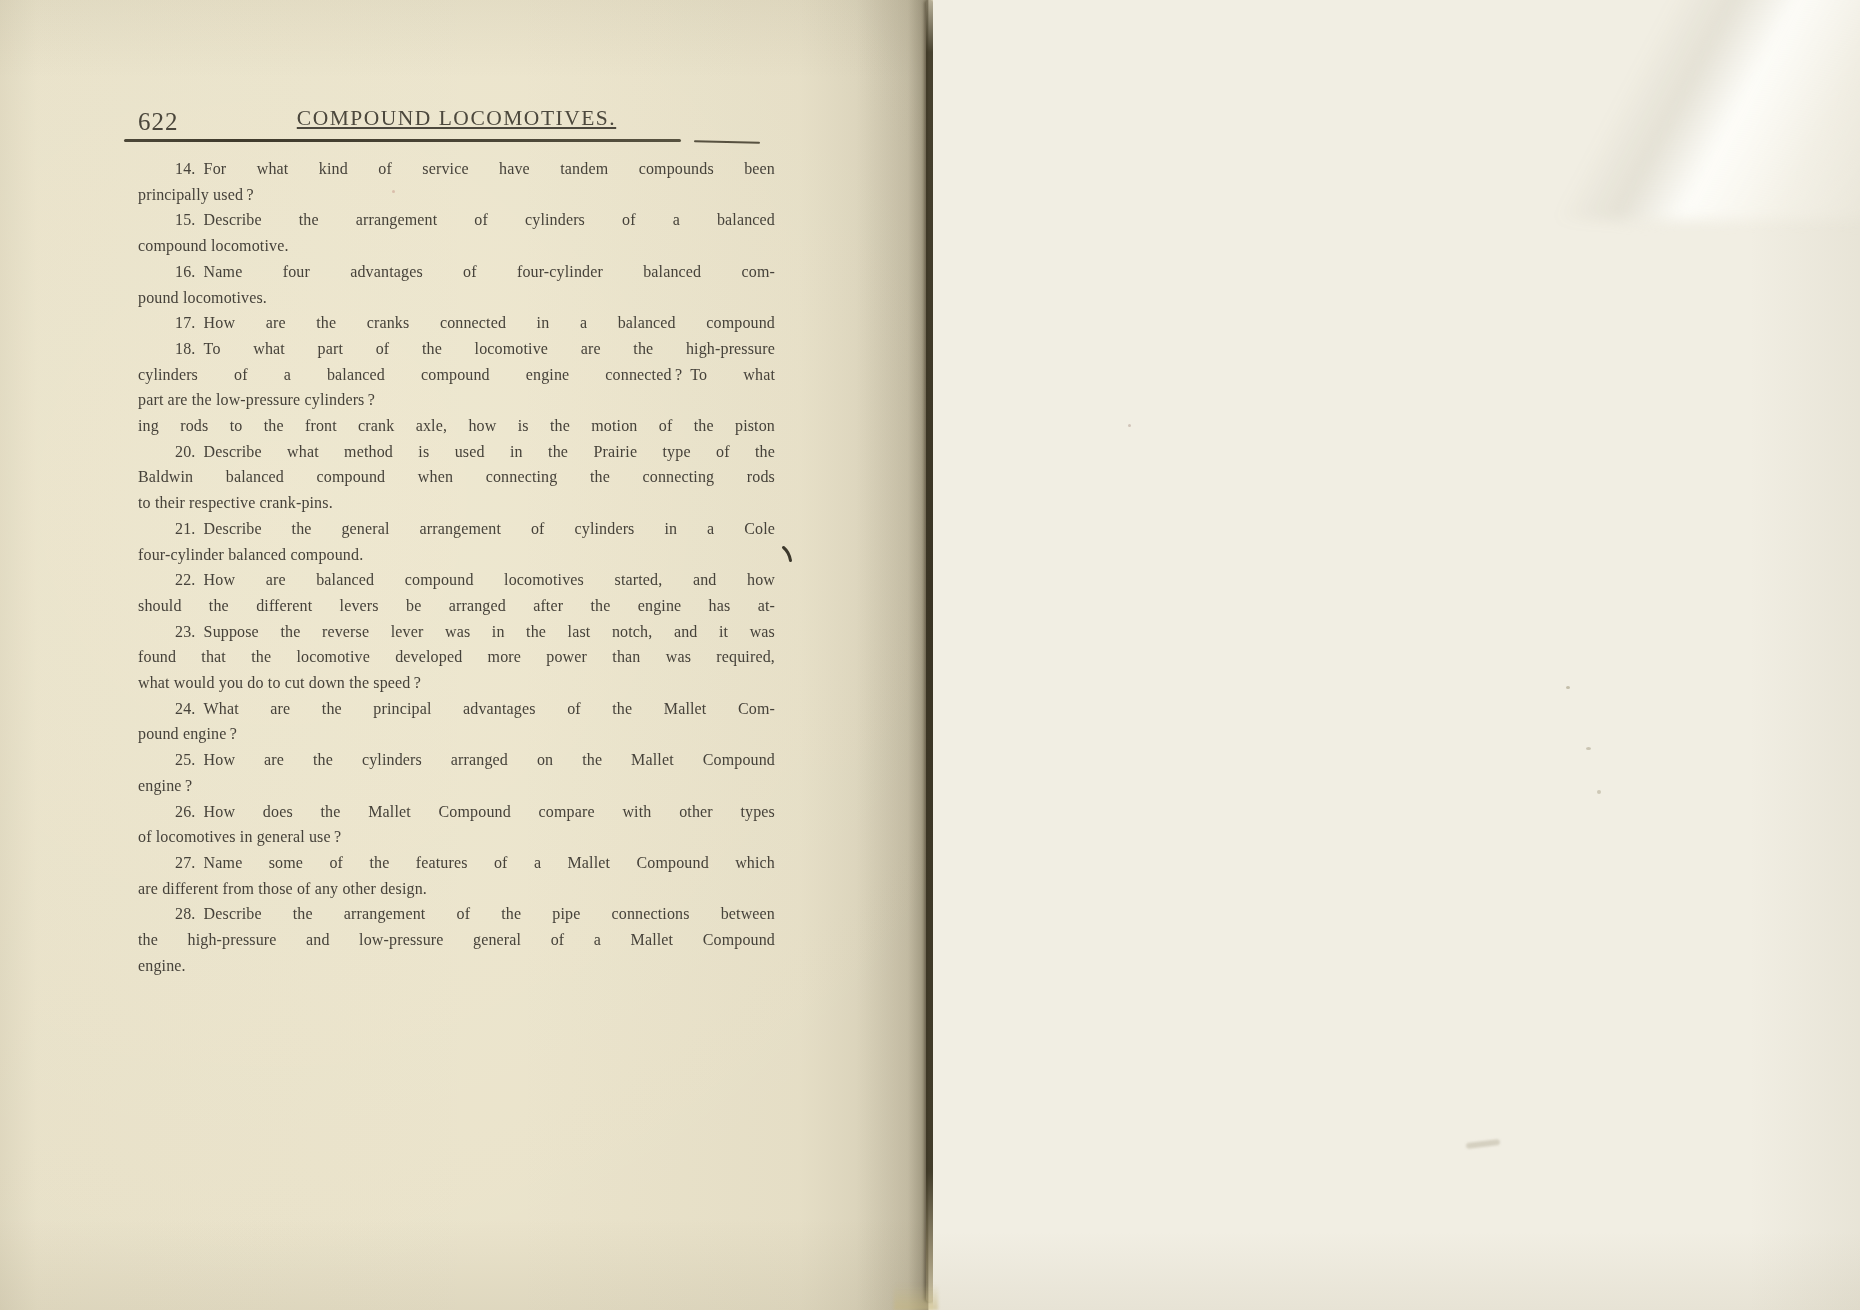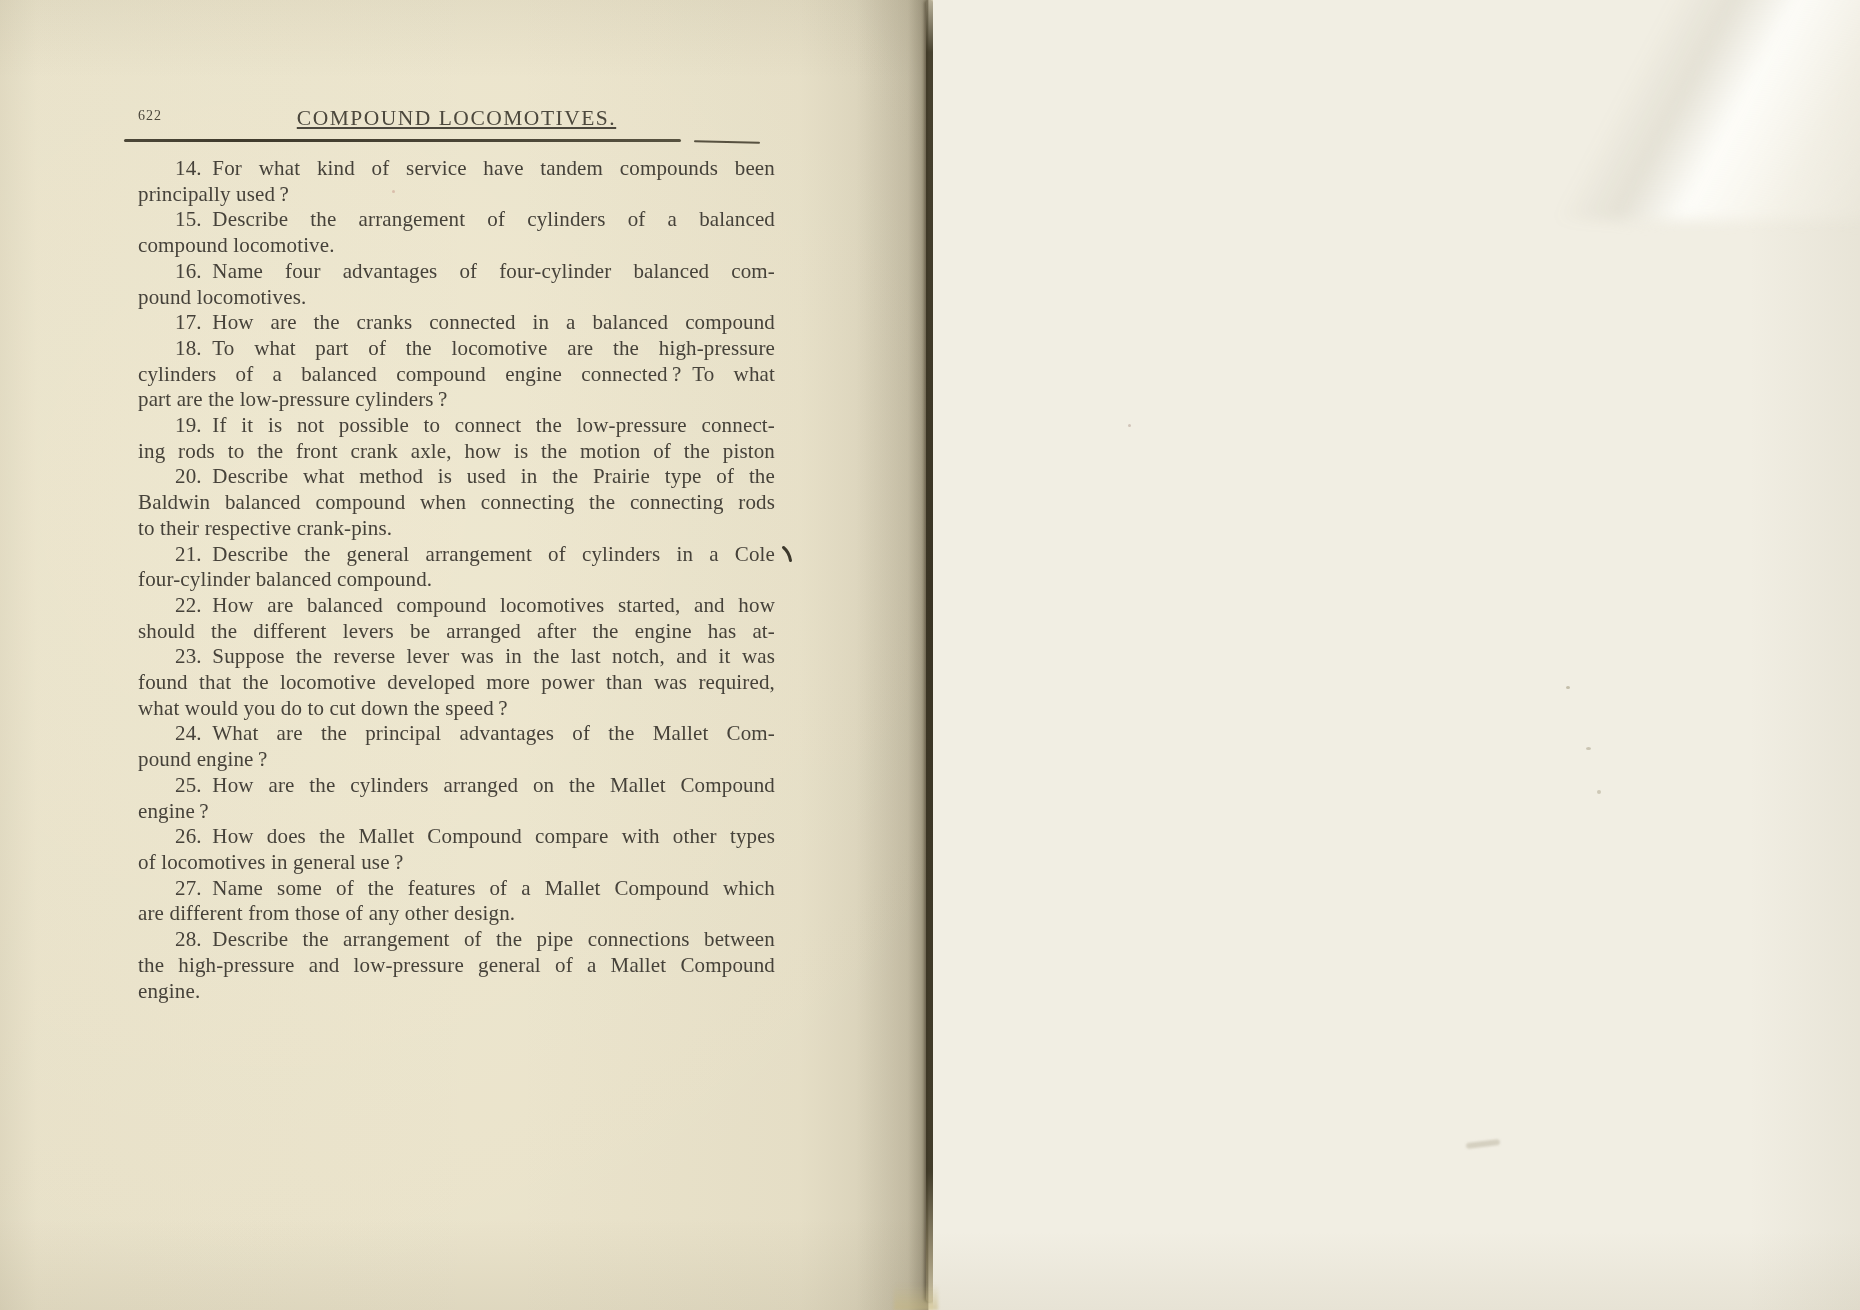--- a/index.html
+++ b/index.html
@@ -55,39 +55,39 @@
     filter:blur(7px);
   }
   .page-edge-bottom{
     position:absolute;left:894px;top:1284px;width:44px;height:26px;
     background:linear-gradient(to bottom, rgba(0,0,0,0), rgba(198,183,126,0.55));
     filter:blur(1.5px);
   }
   
   .page-header{position:absolute;left:138px;top:104px;width:637px;height:34px;color:var(--ink);}
   .page-number{
-    position:absolute;left:0;top:4px;font-size:14px;letter-spacing:1px;color:#4a463b;
+    position:absolute;left:0;top:4px;font-size:25px;letter-spacing:1px;color:#4a463b;
   }
   .running-title{
     position:absolute;left:0;top:2px;width:100%;text-align:center;
     font-size:21.5px;letter-spacing:1.5px;color:#4c483d;text-decoration:underline;
   }
   .header-rule-main{
     position:absolute;left:124px;top:139px;width:557px;height:3px;
     background:linear-gradient(to right, #4c4738, #3f3a2c 20%, #4c4738 70%, #575240);
     border-radius:2px;
   }
   .header-rule-end{
     position:absolute;left:694px;top:141px;width:66px;height:2px;
     background:#575140;border-radius:1px;transform:rotate(1.2deg);
   }
   
   .text-block{
     position:absolute;left:138px;top:156px;width:637px;
-    font-size:21px;line-height:25.7px;color:var(--ink);
+    font-size:16px;line-height:25.7px;color:var(--ink);
     letter-spacing:0.15px;
   }
   .line{text-align:justify;text-align-last:justify;white-space:normal;}
   .line.last{text-align-last:left;}
   .line.indent{padding-left:37px;}
   
   .stray-ink-mark{position:absolute;left:781px;top:545px;width:12px;height:19px;}
   .speck{position:absolute;border-radius:50%;background:rgba(140,130,100,0.45);}
   .speck.s1{left:1566px;top:686px;width:4px;height:3px;}
   .speck.s2{left:1586px;top:747px;width:5px;height:3px;background:rgba(140,130,100,0.38);}
@@ -125,21 +125,20 @@
       <div class="line indent">14. For what kind of service have tandem compounds been</div>
       <div class="line last">principally used ?</div>
       <div class="line indent">15. Describe the arrangement of cylinders of a balanced</div>
       <div class="line last">compound locomotive.</div>
       <div class="line indent">16. Name four advantages of four-cylinder balanced com-</div>
       <div class="line last">pound locomotives.</div>
       <div class="line indent">17. How are the cranks connected in a balanced compound</div>
       <div class="line indent">18. To what part of the locomotive are the high-pressure</div>
       <div class="line">cylinders of a balanced compound engine connected ? To what</div>
       <div class="line last">part are the low-pressure cylinders ?</div>
-      <div class="line indent">19. If it is not possible to connect the low-pressure connect-</div>
       <div class="line">ing rods to the front crank axle, how is the motion of the piston</div>
       <div class="line indent">20. Describe what method is used in the Prairie type of the</div>
       <div class="line">Baldwin balanced compound when connecting the connecting rods</div>
       <div class="line last">to their respective crank-pins.</div>
       <div class="line indent">21. Describe the general arrangement of cylinders in a Cole</div>
       <div class="line last">four-cylinder balanced compound.</div>
       <div class="line indent">22. How are balanced compound locomotives started, and how</div>
       <div class="line">should the different levers be arranged after the engine has at-</div>
       <div class="line indent">23. Suppose the reverse lever was in the last notch, and it was</div>
       <div class="line">found that the locomotive developed more power than was required,</div>

